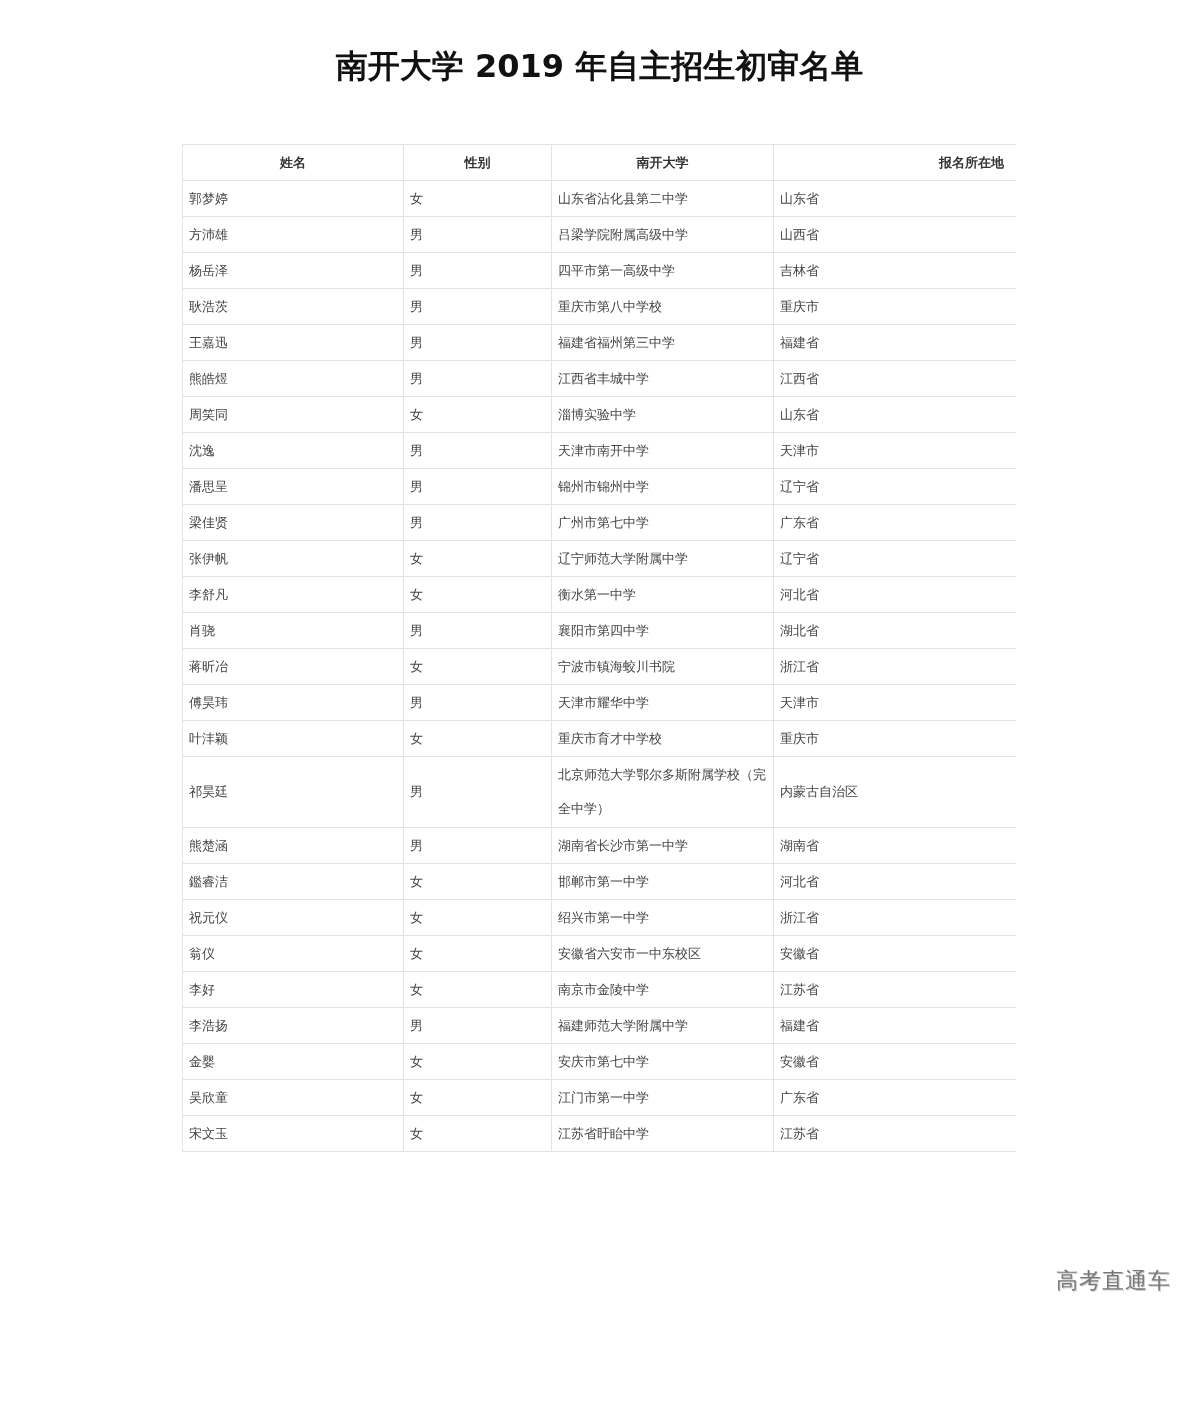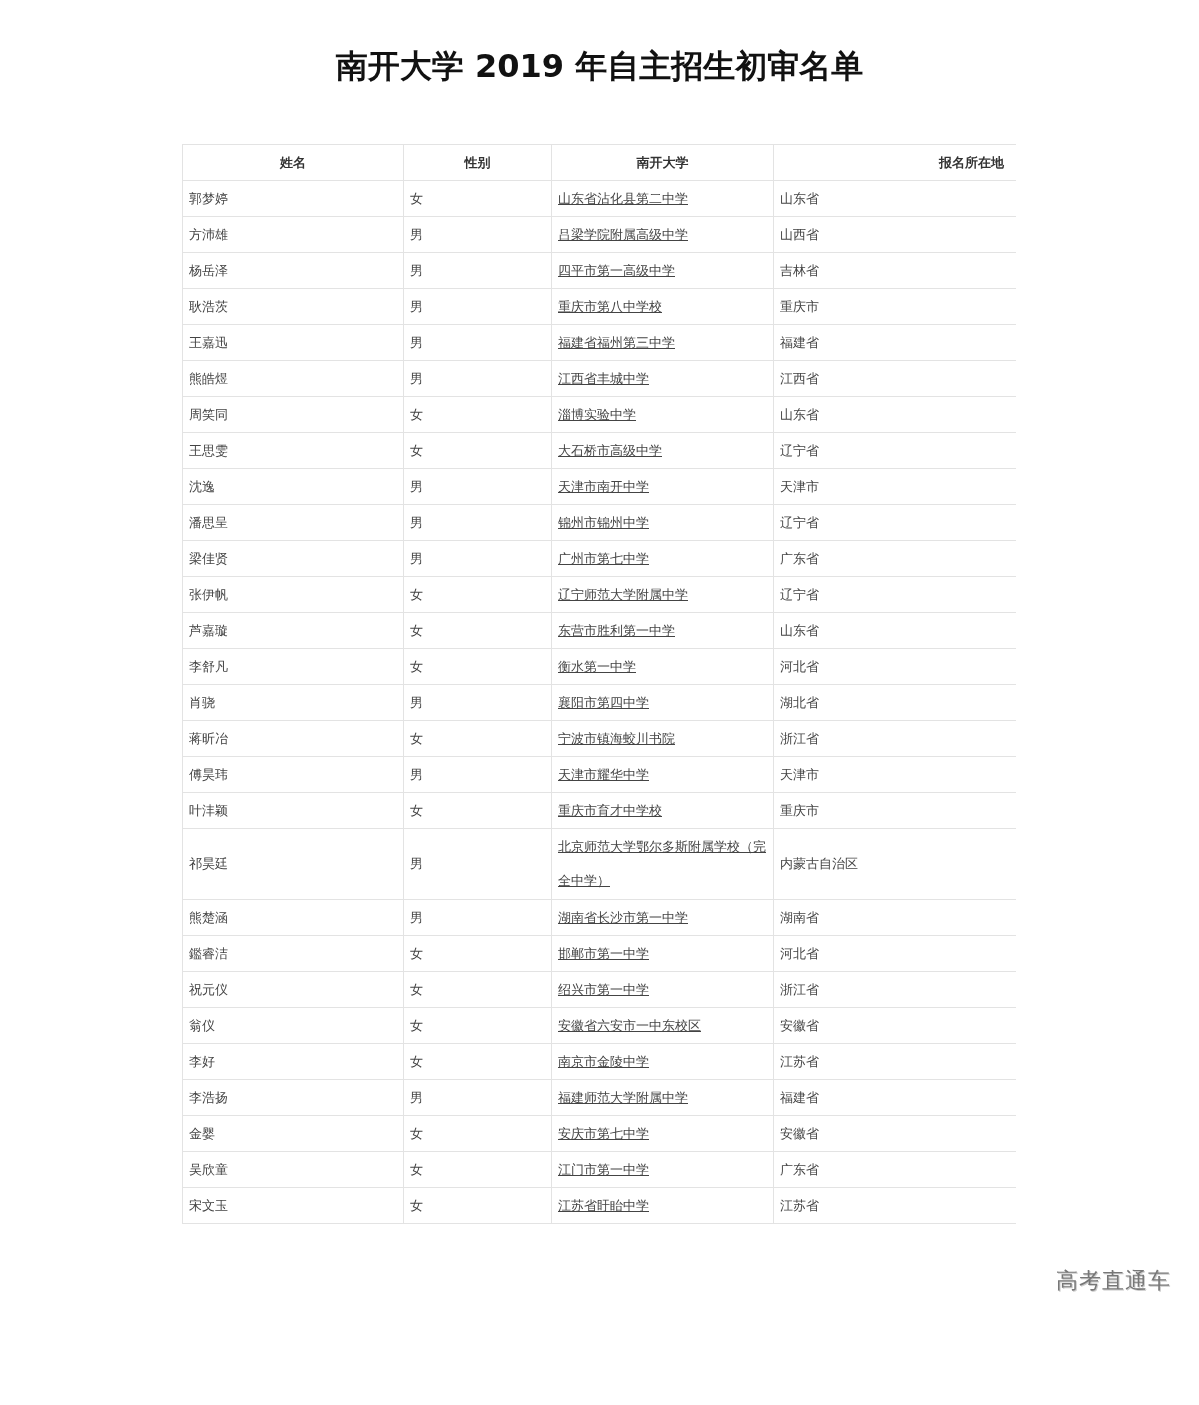--- a/index.html
+++ b/index.html
@@ -29,21 +29,21 @@
     padding: 0 6px;
     height: 35px;
     text-align: left;
     vertical-align: middle;
     font-weight: normal;
   }
   th {
     text-align: center; font-weight: bold; color: #333; font-size: 13px;
   }
   th.loc { text-align: right; padding-right: 178px; }
-  td.wrap { line-height: 34px; word-break: break-all; text-decoration: underline; }
+  td.wrap { line-height: 34px; word-break: break-all; }
   tr.tall td { height: 70px; }
   .watermark {
     position: absolute; right: 28px; top: 1266px;
     font-size: 22px; color: #777; letter-spacing: 1px;
     text-shadow: 1px 1px 0 #ccc;
   }
 </style>
 </head>
 <body>
 
@@ -102,26 +102,20 @@
           <td class="wrap">江西省丰城中学</td>
           <td>江西省</td>
         </tr>
         <tr>
           <td>周笑同</td>
           <td>女</td>
           <td class="wrap">淄博实验中学</td>
           <td>山东省</td>
         </tr>
         <tr>
-          <td>王思雯</td>
-          <td>女</td>
-          <td class="wrap">大石桥市高级中学</td>
-          <td>辽宁省</td>
-        </tr>
-        <tr>
           <td>沈逸</td>
           <td>男</td>
           <td class="wrap">天津市南开中学</td>
           <td>天津市</td>
         </tr>
         <tr>
           <td>潘思呈</td>
           <td>男</td>
           <td class="wrap">锦州市锦州中学</td>
           <td>辽宁省</td>
@@ -130,26 +124,20 @@
           <td>梁佳贤</td>
           <td>男</td>
           <td class="wrap">广州市第七中学</td>
           <td>广东省</td>
         </tr>
         <tr>
           <td>张伊帆</td>
           <td>女</td>
           <td class="wrap">辽宁师范大学附属中学</td>
           <td>辽宁省</td>
-        </tr>
-        <tr>
-          <td>芦嘉璇</td>
-          <td>女</td>
-          <td class="wrap">东营市胜利第一中学</td>
-          <td>山东省</td>
         </tr>
         <tr>
           <td>李舒凡</td>
           <td>女</td>
           <td class="wrap">衡水第一中学</td>
           <td>河北省</td>
         </tr>
         <tr>
           <td>肖骁</td>
           <td>男</td>

